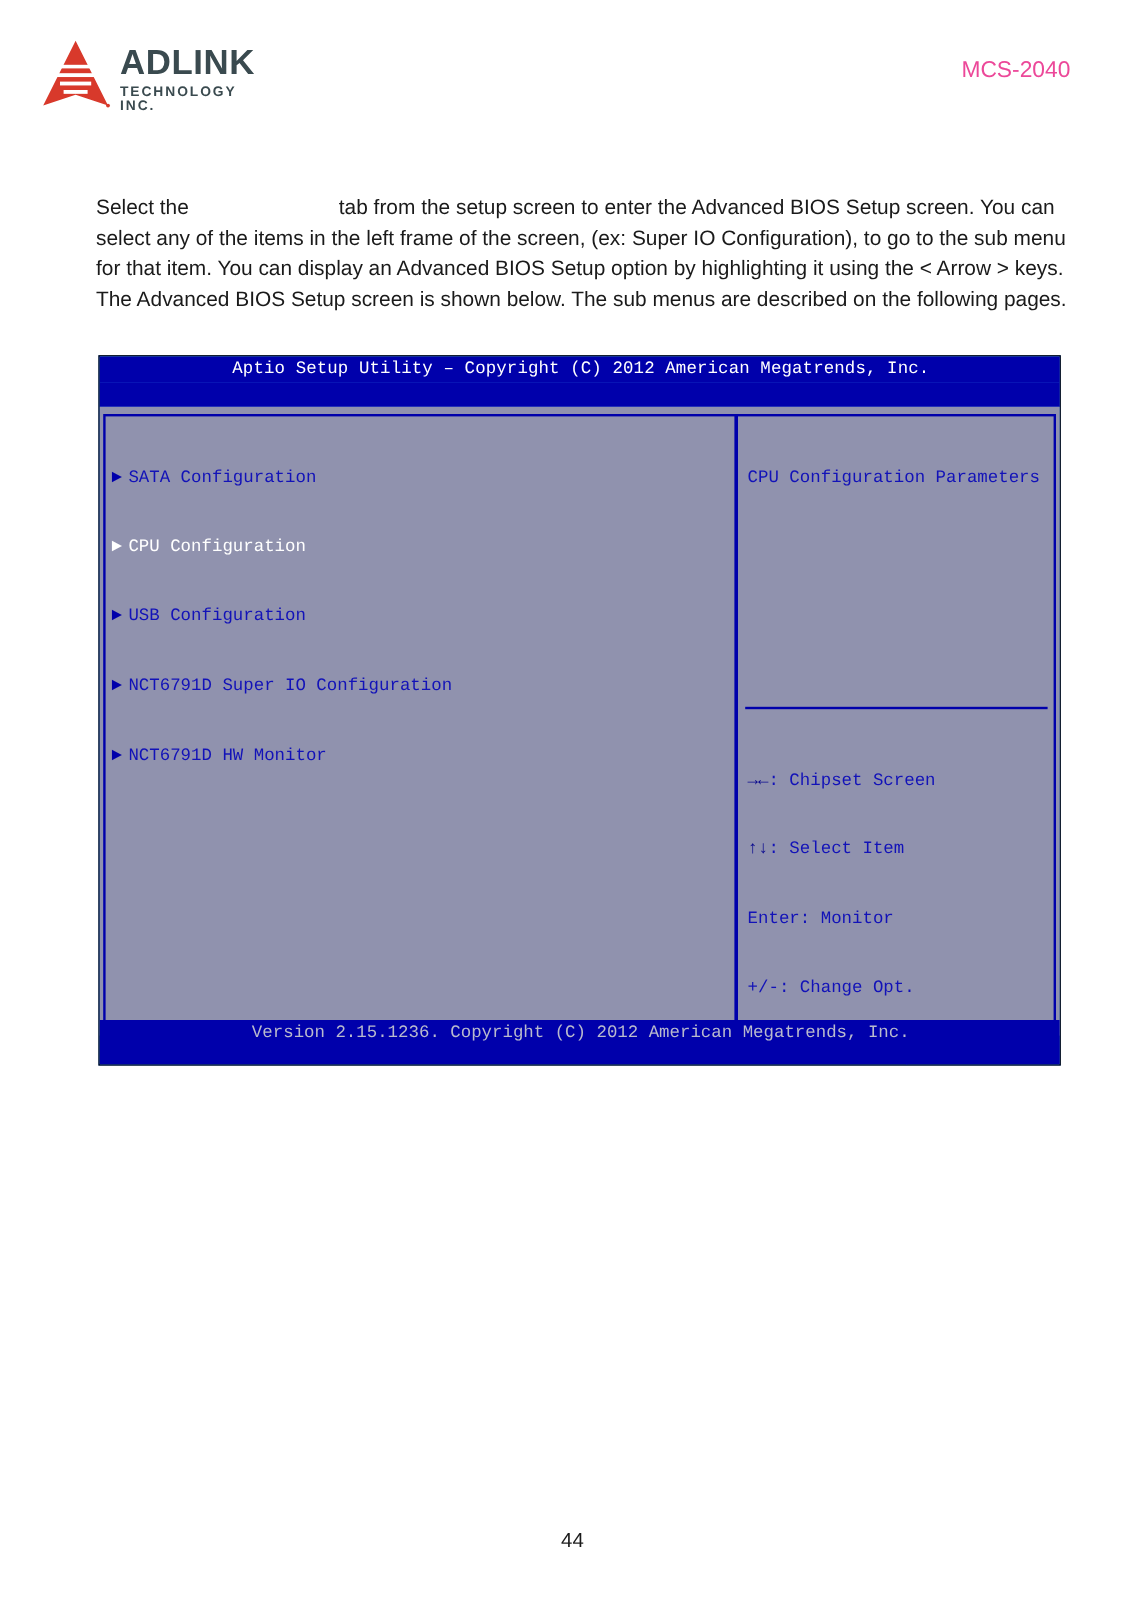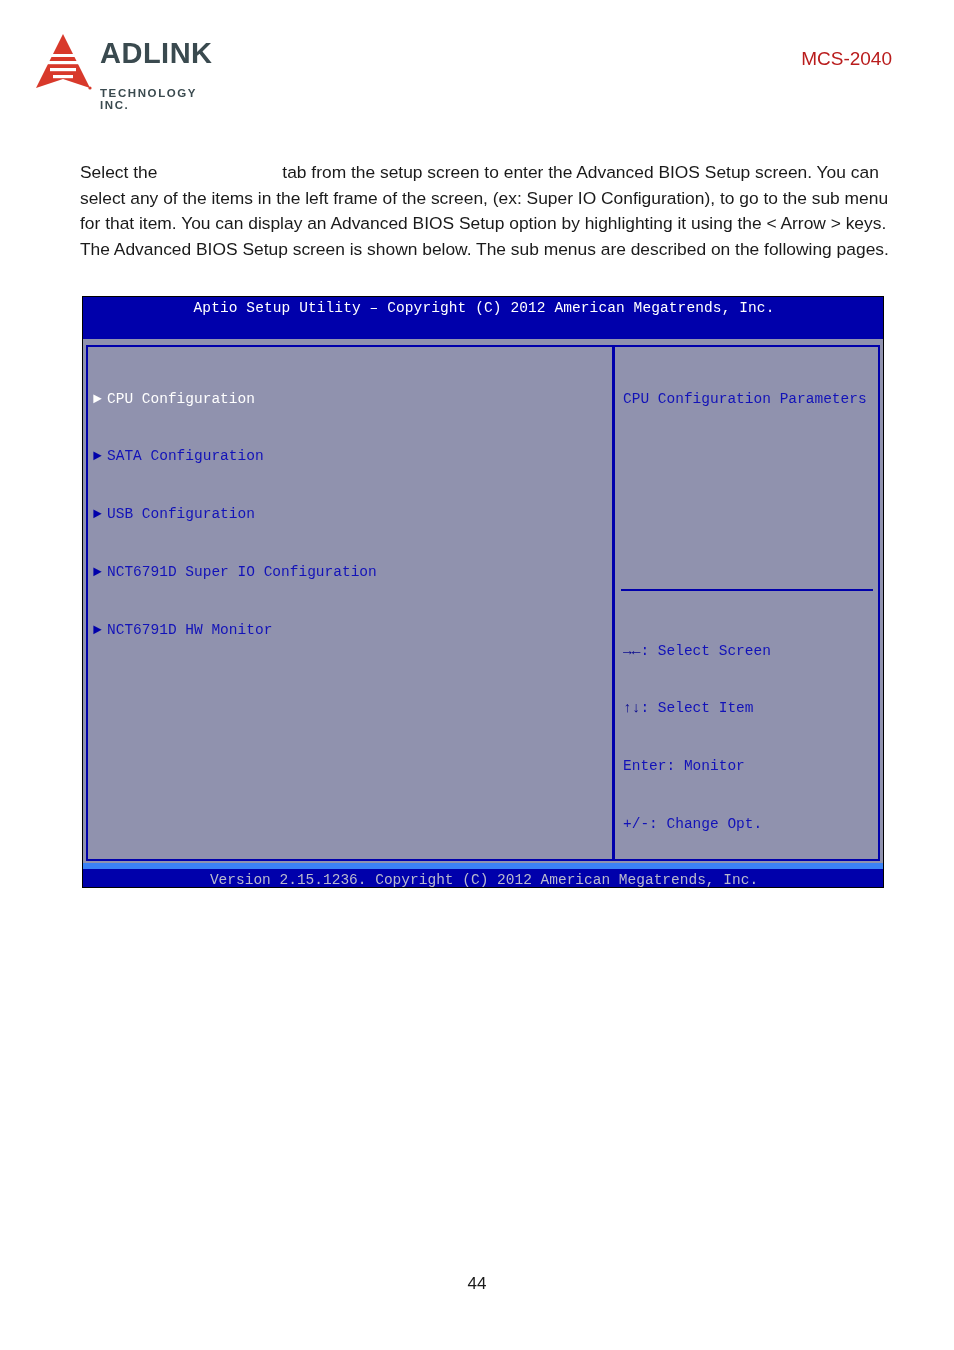--- a/index.html
+++ b/index.html
@@ -51,28 +51,28 @@
     color: #3a4a4f;
     line-height: 1;
   }
   .logo-tech {
     font-family: "Liberation Sans", sans-serif;
     font-weight: bold;
     font-size: 11.5px;
     letter-spacing: 1.6px;
     color: #3a4a4f;
     line-height: 1;
-    margin-top: 20px;
+    margin-top: 4px;
   }
   .model-no {
     position: absolute;
     right: 62px;
     top: 48px;
     font-size: 19px;
-    color: #b91c1c;
+    color: #ec4899;
     font-family: "Liberation Sans", sans-serif;
   }
 
   
   .body-copy {
     position: absolute;
     left: 80px;
     top: 160px;
     width: 810px;
     font-size: 17.4px;
@@ -225,21 +225,21 @@
   .key-row .glyph {
     color: #0a0a8f;
     font-weight: bold;
   }
 
   .bios-footer {
     position: absolute;
     left: 0;
     bottom: 0;
     width: 802px;
-    height: 18px;
+    height: 37px;
     background: #0000ab;
     color: #b9bacd;
     font-size: 14.5px;
     line-height: 22px;
     text-align: center;
     white-space: pre;
   }
 
   
   .page-number {
@@ -283,32 +283,32 @@
 
   <div class="bios-menubar">
     <span class="menu-tab">Main</span><span class="menu-sep"> </span><span class="menu-tab active">Advanced</span><span class="menu-sep"> </span><span class="menu-tab">Chipset</span><span class="menu-sep"> </span><span class="menu-tab">Boot</span><span class="menu-sep"> </span><span class="menu-tab">Security</span><span class="menu-sep"> </span><span class="menu-tab">Save &amp; Exit</span>
   </div>
 
   <div class="bios-body">
     <div class="panel-frame"></div>
     <div class="panel-divider"></div>
 
     <div class="left-panel">
+      <div class="menu-row"><span class="tri">►</span><span>SATA Configuration</span></div>
       <div class="menu-row sel"><span class="tri">►</span><span>CPU Configuration</span></div>
-      <div class="menu-row"><span class="tri">►</span><span>SATA Configuration</span></div>
       <div class="menu-row"><span class="tri">►</span><span>USB Configuration</span></div>
       <div class="menu-row"><span class="tri">►</span><span>NCT6791D Super IO Configuration</span></div>
       <div class="menu-row"><span class="tri">►</span><span>NCT6791D HW Monitor</span></div>
     </div>
 
     <div class="right-panel">
       <div class="help-text">CPU Configuration Parameters</div>
       <div class="hr-sep"></div>
       <div class="key-list">
-        <div class="key-row"><span class="glyph">→←</span><span>: Select Screen</span></div>
+        <div class="key-row"><span class="glyph">→←</span><span>: Chipset Screen</span></div>
         <div class="key-row"><span class="glyph">↑↓</span><span>: Select Item</span></div>
         <div class="key-row"><span>Enter: Monitor</span></div>
         <div class="key-row"><span>+/-: Change Opt.</span></div>
         <div class="key-row"><span>F1: General Help</span></div>
         
         
         
         
       </div>
     </div>

